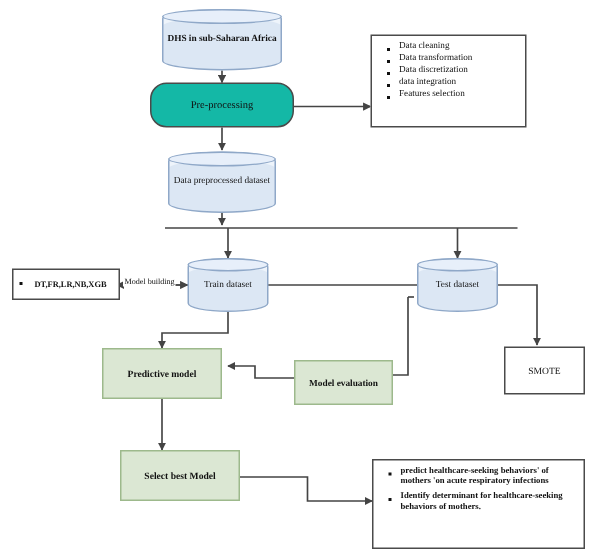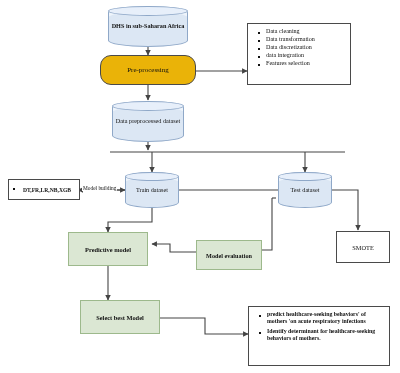--- a/index.html
+++ b/index.html
@@ -52,21 +52,21 @@
     box-sizing: border-box;
   }
   .cyl .cyl-label {
     position: relative;
     z-index: 2;
     width: 94%;
     line-height: 1.12;
   }
   
   .rounded {
-    background: #eab308;
+    background: #14b8a6;
     border: 1px solid #4a4a4a;
     border-radius: 11px;
   }
   
   .rect {
     background: #ffffff;
     border: 1px solid #4a4a4a;
   }
   
   .green {

